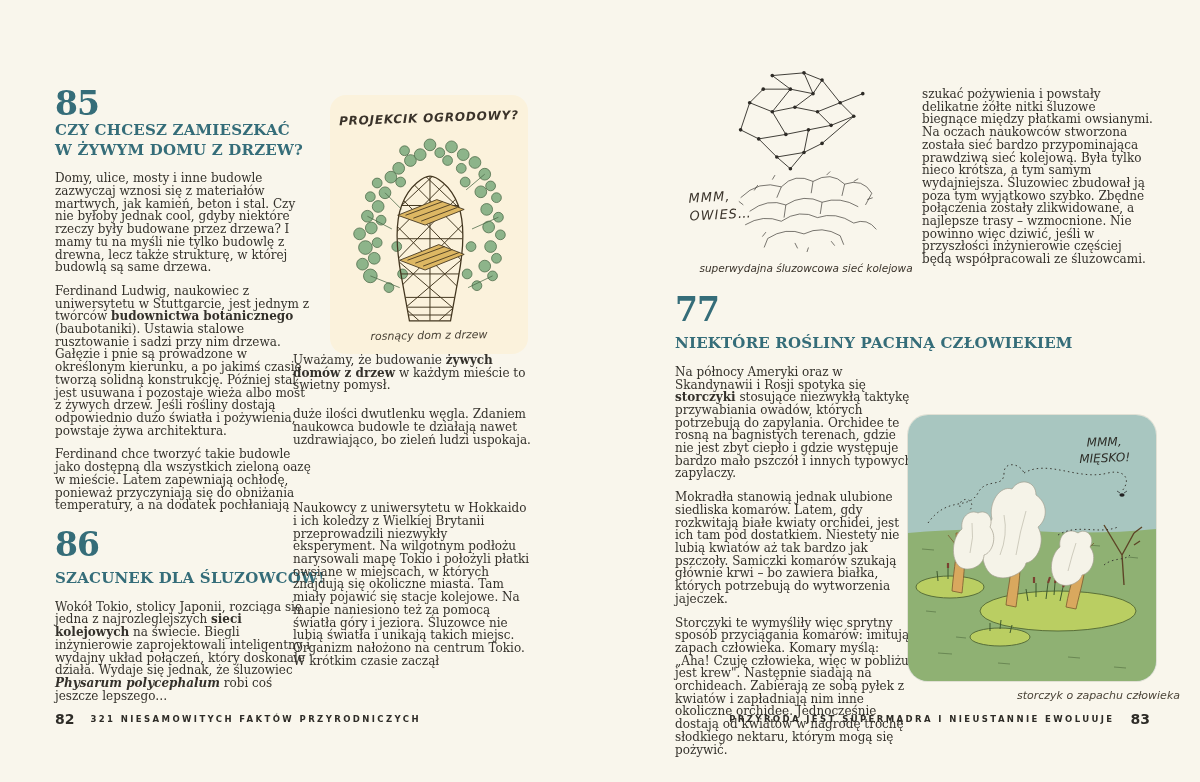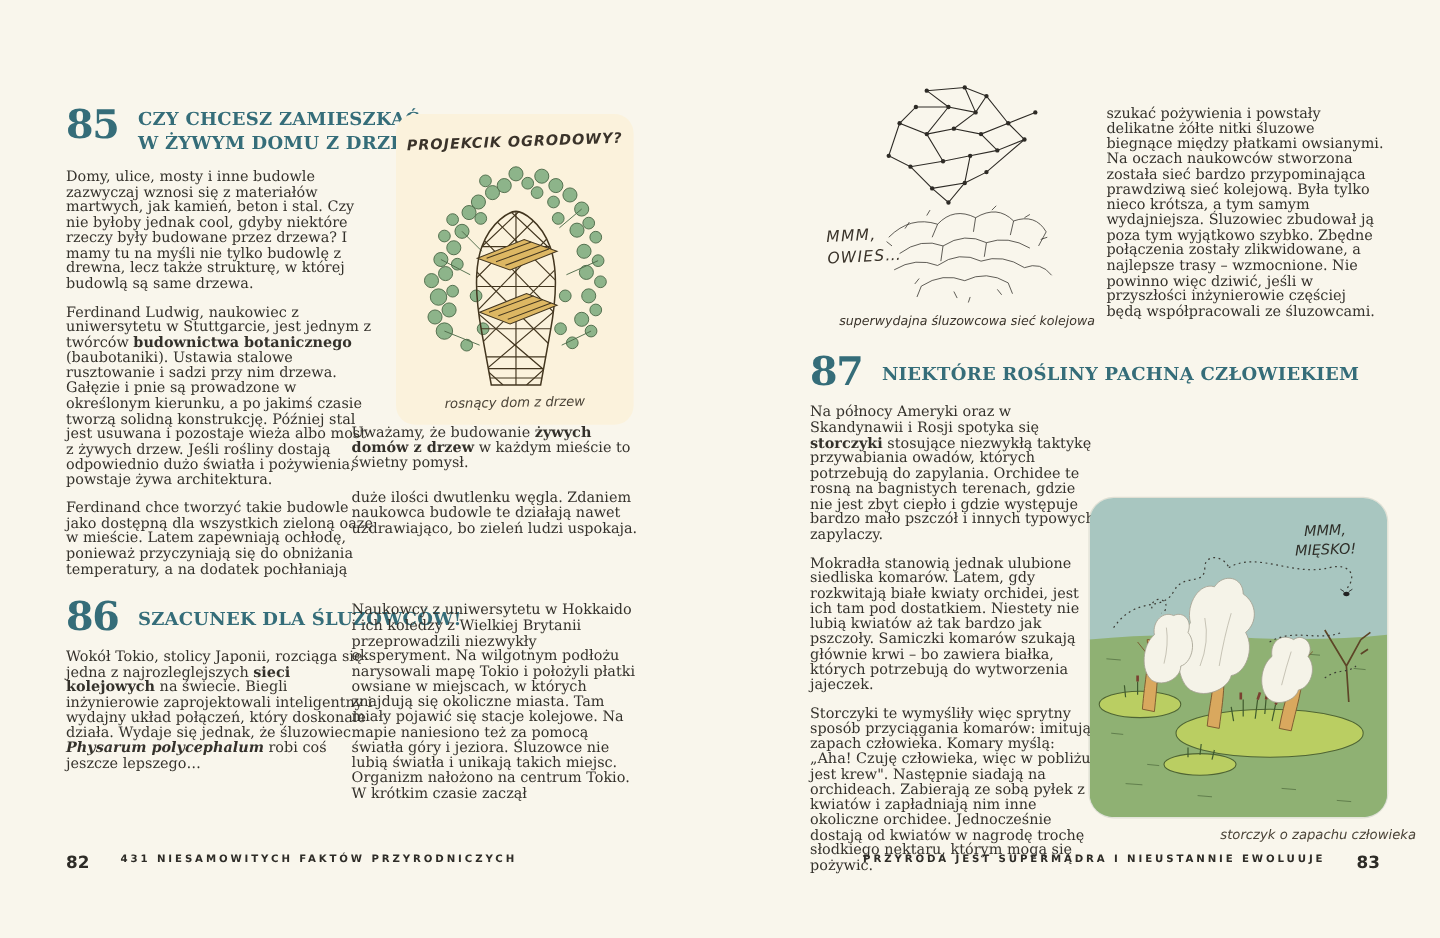--- a/index.html
+++ b/index.html
@@ -8,40 +8,40 @@
     background:#f9f6ec;
     font-family:"DejaVu Serif", serif;
     color:#34312b;
   }
   .col{position:absolute;}
   .body-p{
     margin:0 0 11px 0;
     font-size:12px;line-height:12.7px;
     color:#34312b;text-align:left;
   }
-  .sec-head{display:flex;gap:16px;align-items:flex-start;color:#356d79;margin:0 0 12px 0;}
+  .sec-head{display:flex;align-items:flex-start;color:#356d79;margin:0 0 12px 0;flex-direction:column;}
   .sec-num{font-weight:bold;font-size:33px;line-height:0.95;letter-spacing:-1px;}
   .sec-title{font-weight:bold;font-size:15px;line-height:1.3;letter-spacing:0.2px;white-space:nowrap;padding-top:2px;}
   .card{
     margin-left:37px;width:198px;background:#fbf2dc;border-radius:16px;
     padding:16px 0 12px 0;text-align:center;
   }
   .hand{font-family:"DejaVu Sans", sans-serif;font-style:italic;color:#3a332a;}
   .card-title{font-weight:bold;font-size:12px;letter-spacing:0.8px;transform:rotate(-2deg);margin-bottom:4px;}
   .caption{font-size:11px;color:#4a4337;}
   .slime-wrap{position:relative;width:238px;height:212px;margin-bottom:20px;}
   .slime-note{position:absolute;left:14px;top:126px;font-size:13px;letter-spacing:1px;transform:rotate(-3deg);line-height:1.35;}
   .slime-caption{position:absolute;bottom:0;left:12px;width:100%;text-align:center;font-size:10.5px;}
   .orchid-card{
     position:absolute;left:908px;top:415px;width:248px;height:266px;
     border-radius:20px;overflow:hidden;box-shadow:0 0 0 1px rgba(90,100,80,0.15);
   }
   .orchid-note{position:absolute;right:26px;top:20px;text-align:center;font-size:12px;line-height:1.3;transform:rotate(-2deg);color:#2e2e28;}
   .orchid-caption{position:absolute;left:932px;top:689px;width:248px;text-align:right;}
-  .footer{position:absolute;top:711px;display:flex;align-items:flex-start;gap:26px;color:#2e2c27;}
+  .footer{position:absolute;top:711px;display:flex;align-items:center;gap:16px;color:#2e2c27;}
   .footer-left{left:55px;}
   .footer-right{right:50px;}
   .page-num{font-family:"DejaVu Sans", sans-serif;font-weight:bold;font-size:14px;}
   .footer-text{font-family:"DejaVu Sans", sans-serif;font-weight:bold;font-size:8.5px;letter-spacing:2.4px;}
 </style>
 </head>
 <body>
 
 <div>
 
@@ -183,21 +183,21 @@
         </g>
       </svg>
       <div class="hand slime-note">
         <span>MMM,</span><br>
         <span>OWIES…</span>
       </div>
       <div class="hand slime-caption">superwydajna śluzowcowa sieć kolejowa</div>
     </div>
 
     <div class="sec-head">
-      <span class="sec-num">87</span>
+      <span class="sec-num">77</span>
       <span class="sec-title" style="padding-top:9px;">NIEKTÓRE ROŚLINY PACHNĄ CZŁOWIEKIEM</span>
     </div>
     <p class="body-p"><span>Na północy Ameryki oraz w Skandynawii i Rosji spotyka się </span><span style="font-weight: bold;">storczyki</span><span> stosujące niezwykłą taktykę przywabiania owadów, których potrzebują do zapylania. Orchidee te rosną na bagnistych terenach, gdzie nie jest zbyt ciepło i gdzie występuje bardzo mało pszczół i innych typowych zapylaczy.</span></p>
     <p class="body-p"><span>Mokradła stanowią jednak ulubione siedliska komarów. Latem, gdy rozkwitają białe kwiaty orchidei, jest ich tam pod dostatkiem. Niestety nie lubią kwiatów aż tak bardzo jak pszczoły. Samiczki komarów szukają głównie krwi – bo zawiera białka, których potrzebują do wytworzenia jajeczek.</span></p>
     <p class="body-p"><span>Storczyki te wymyśliły więc sprytny sposób przyciągania komarów: imitują zapach człowieka. Komary myślą: „Aha! Czuję człowieka, więc w pobliżu jest krew". Następnie siadają na orchideach. Zabierają ze sobą pyłek z kwiatów i zapładniają nim inne okoliczne orchidee. Jednocześnie dostają od kwiatów w nagrodę trochę słodkiego nektaru, którym mogą się pożywić.</span></p>
   </div>
 
   <div class="col" style="left:922px;top:88px;width:232px;">
     <p class="body-p"><span>szukać pożywienia i powstały delikatne żółte nitki śluzowe biegnące między płatkami owsianymi. Na oczach naukowców stworzona została sieć bardzo przypominająca prawdziwą sieć kolejową. Była tylko nieco krótsza, a tym samym wydajniejsza. Śluzowiec zbudował ją poza tym wyjątkowo szybko. Zbędne połączenia zostały zlikwidowane, a najlepsze trasy – wzmocnione. Nie powinno więc dziwić, jeśli w przyszłości inżynierowie częściej będą współpracowali ze śluzowcami.</span></p>
   </div>
@@ -250,20 +250,20 @@
     </svg>
     <div class="hand orchid-note">
       <span>MMM,</span><br>
       <span>MIĘSKO!</span>
     </div>
   </div>
   <div class="hand caption orchid-caption">storczyk o zapachu człowieka</div>
 
   <div class="footer footer-left">
     <span class="page-num">82</span>
-    <span class="footer-text">431 NIESAMOWITYCH FAKTÓW PRZYRODNICZYCH</span>
+    <span class="footer-text">321 NIESAMOWITYCH FAKTÓW PRZYRODNICZYCH</span>
   </div>
   <div class="footer footer-right">
     <span class="footer-text">PRZYRODA JEST SUPERMĄDRA I NIEUSTANNIE EWOLUUJE</span>
     <span class="page-num">83</span>
   </div>
 
 </div>
 
 </body></html>

